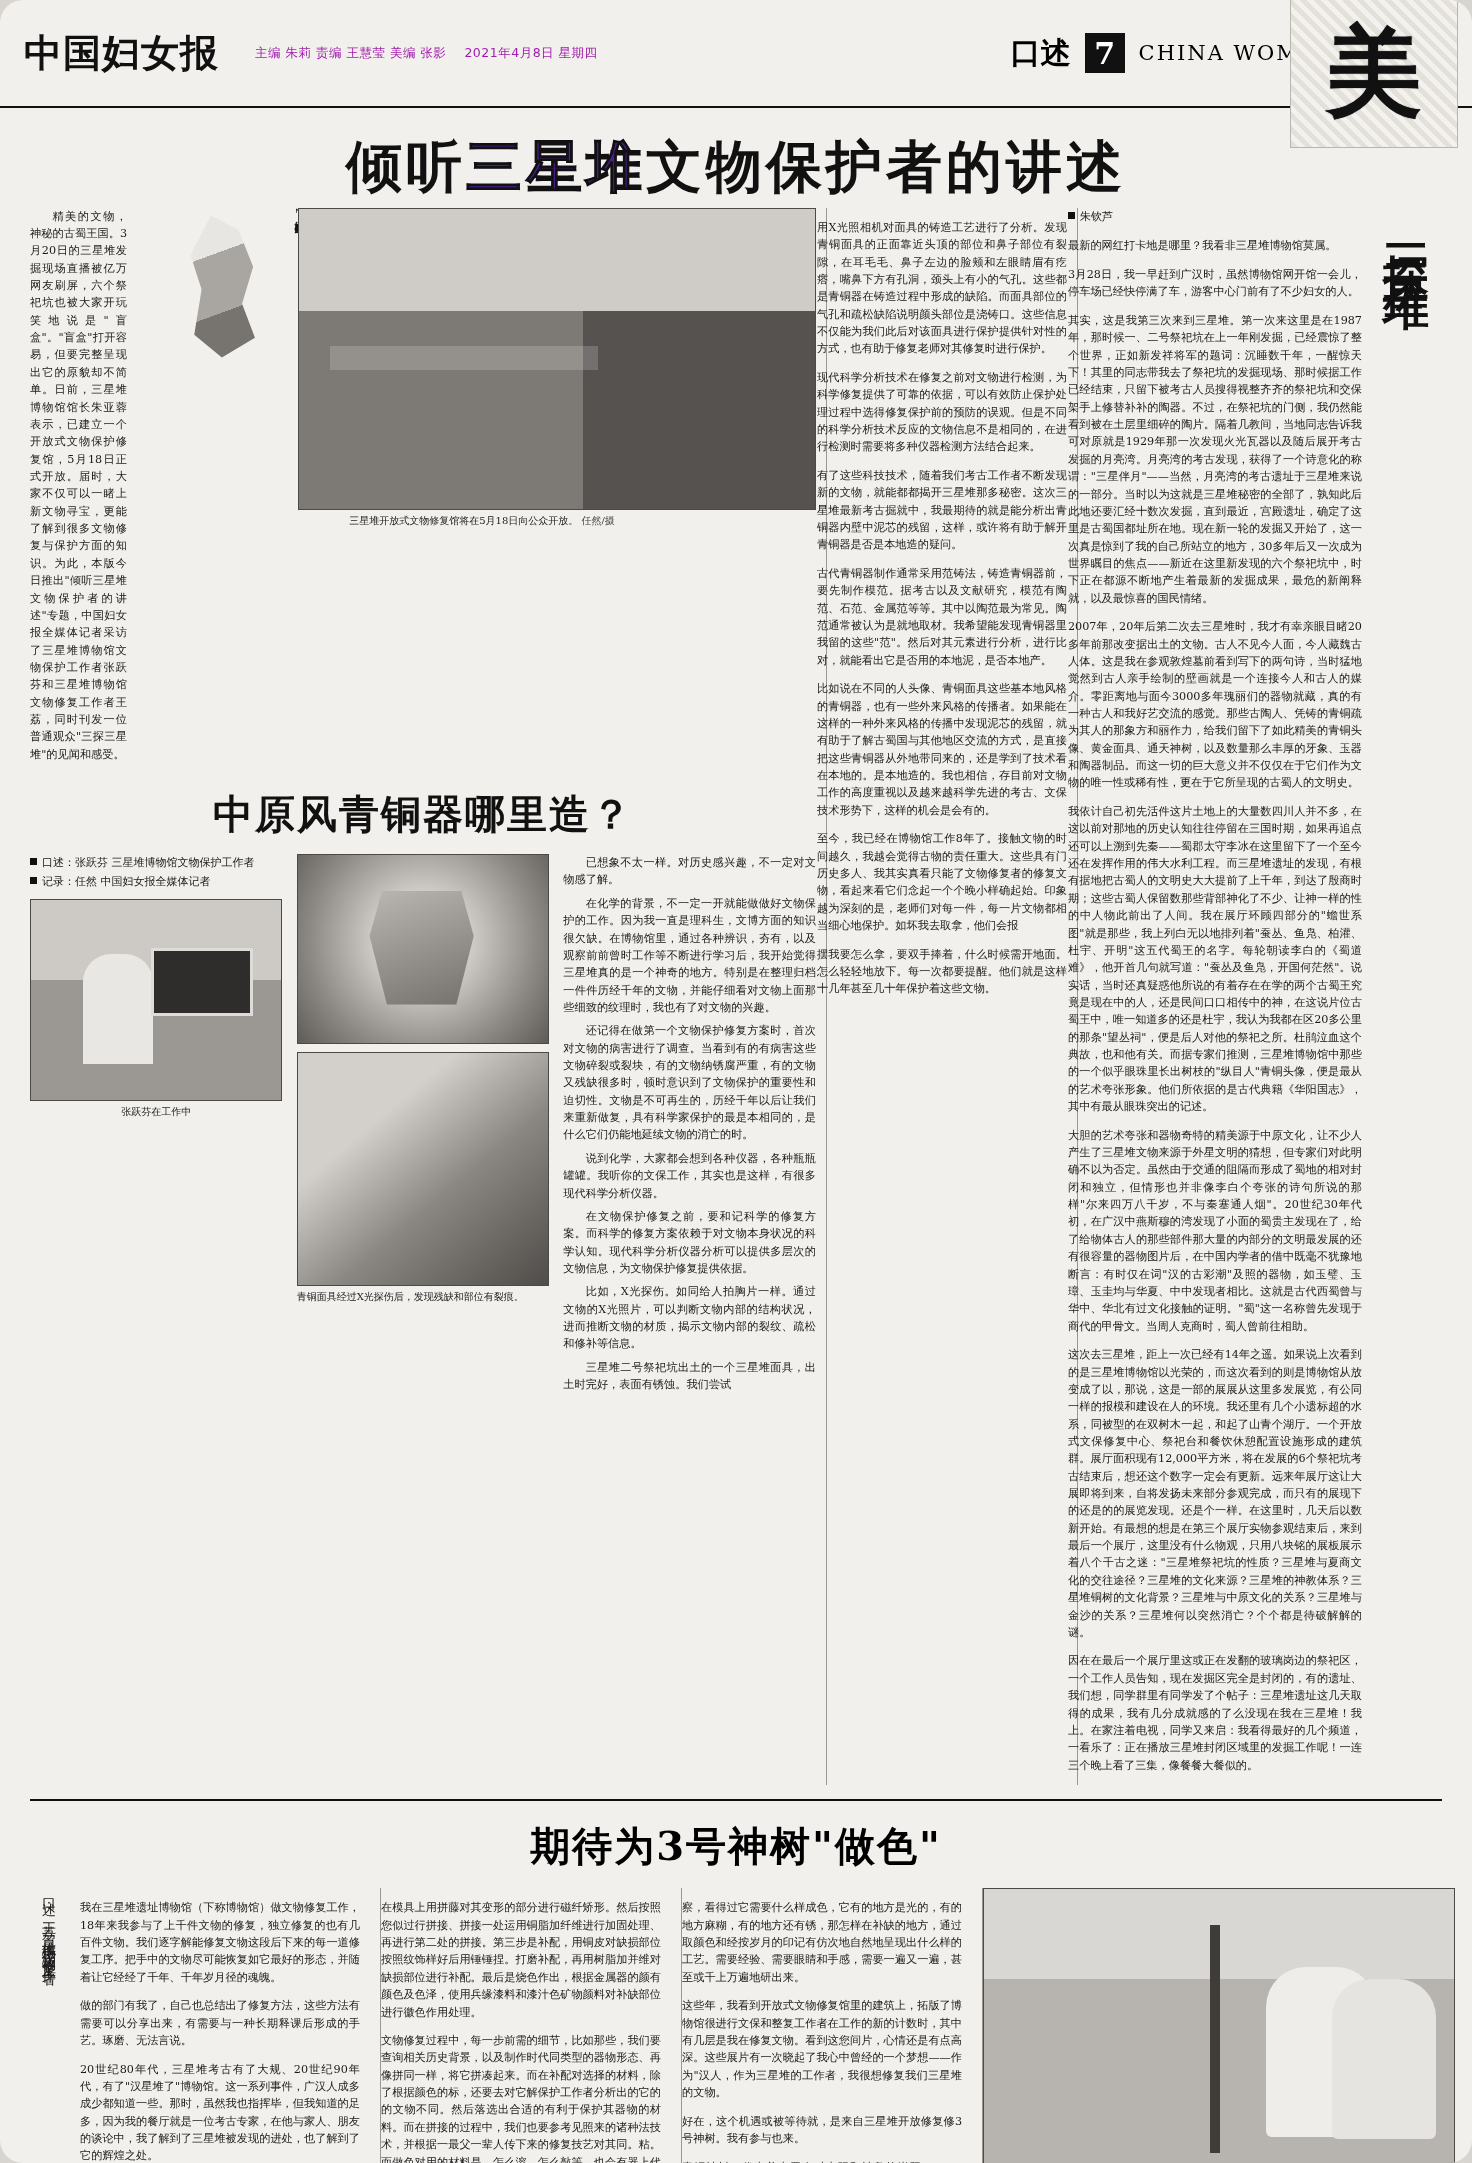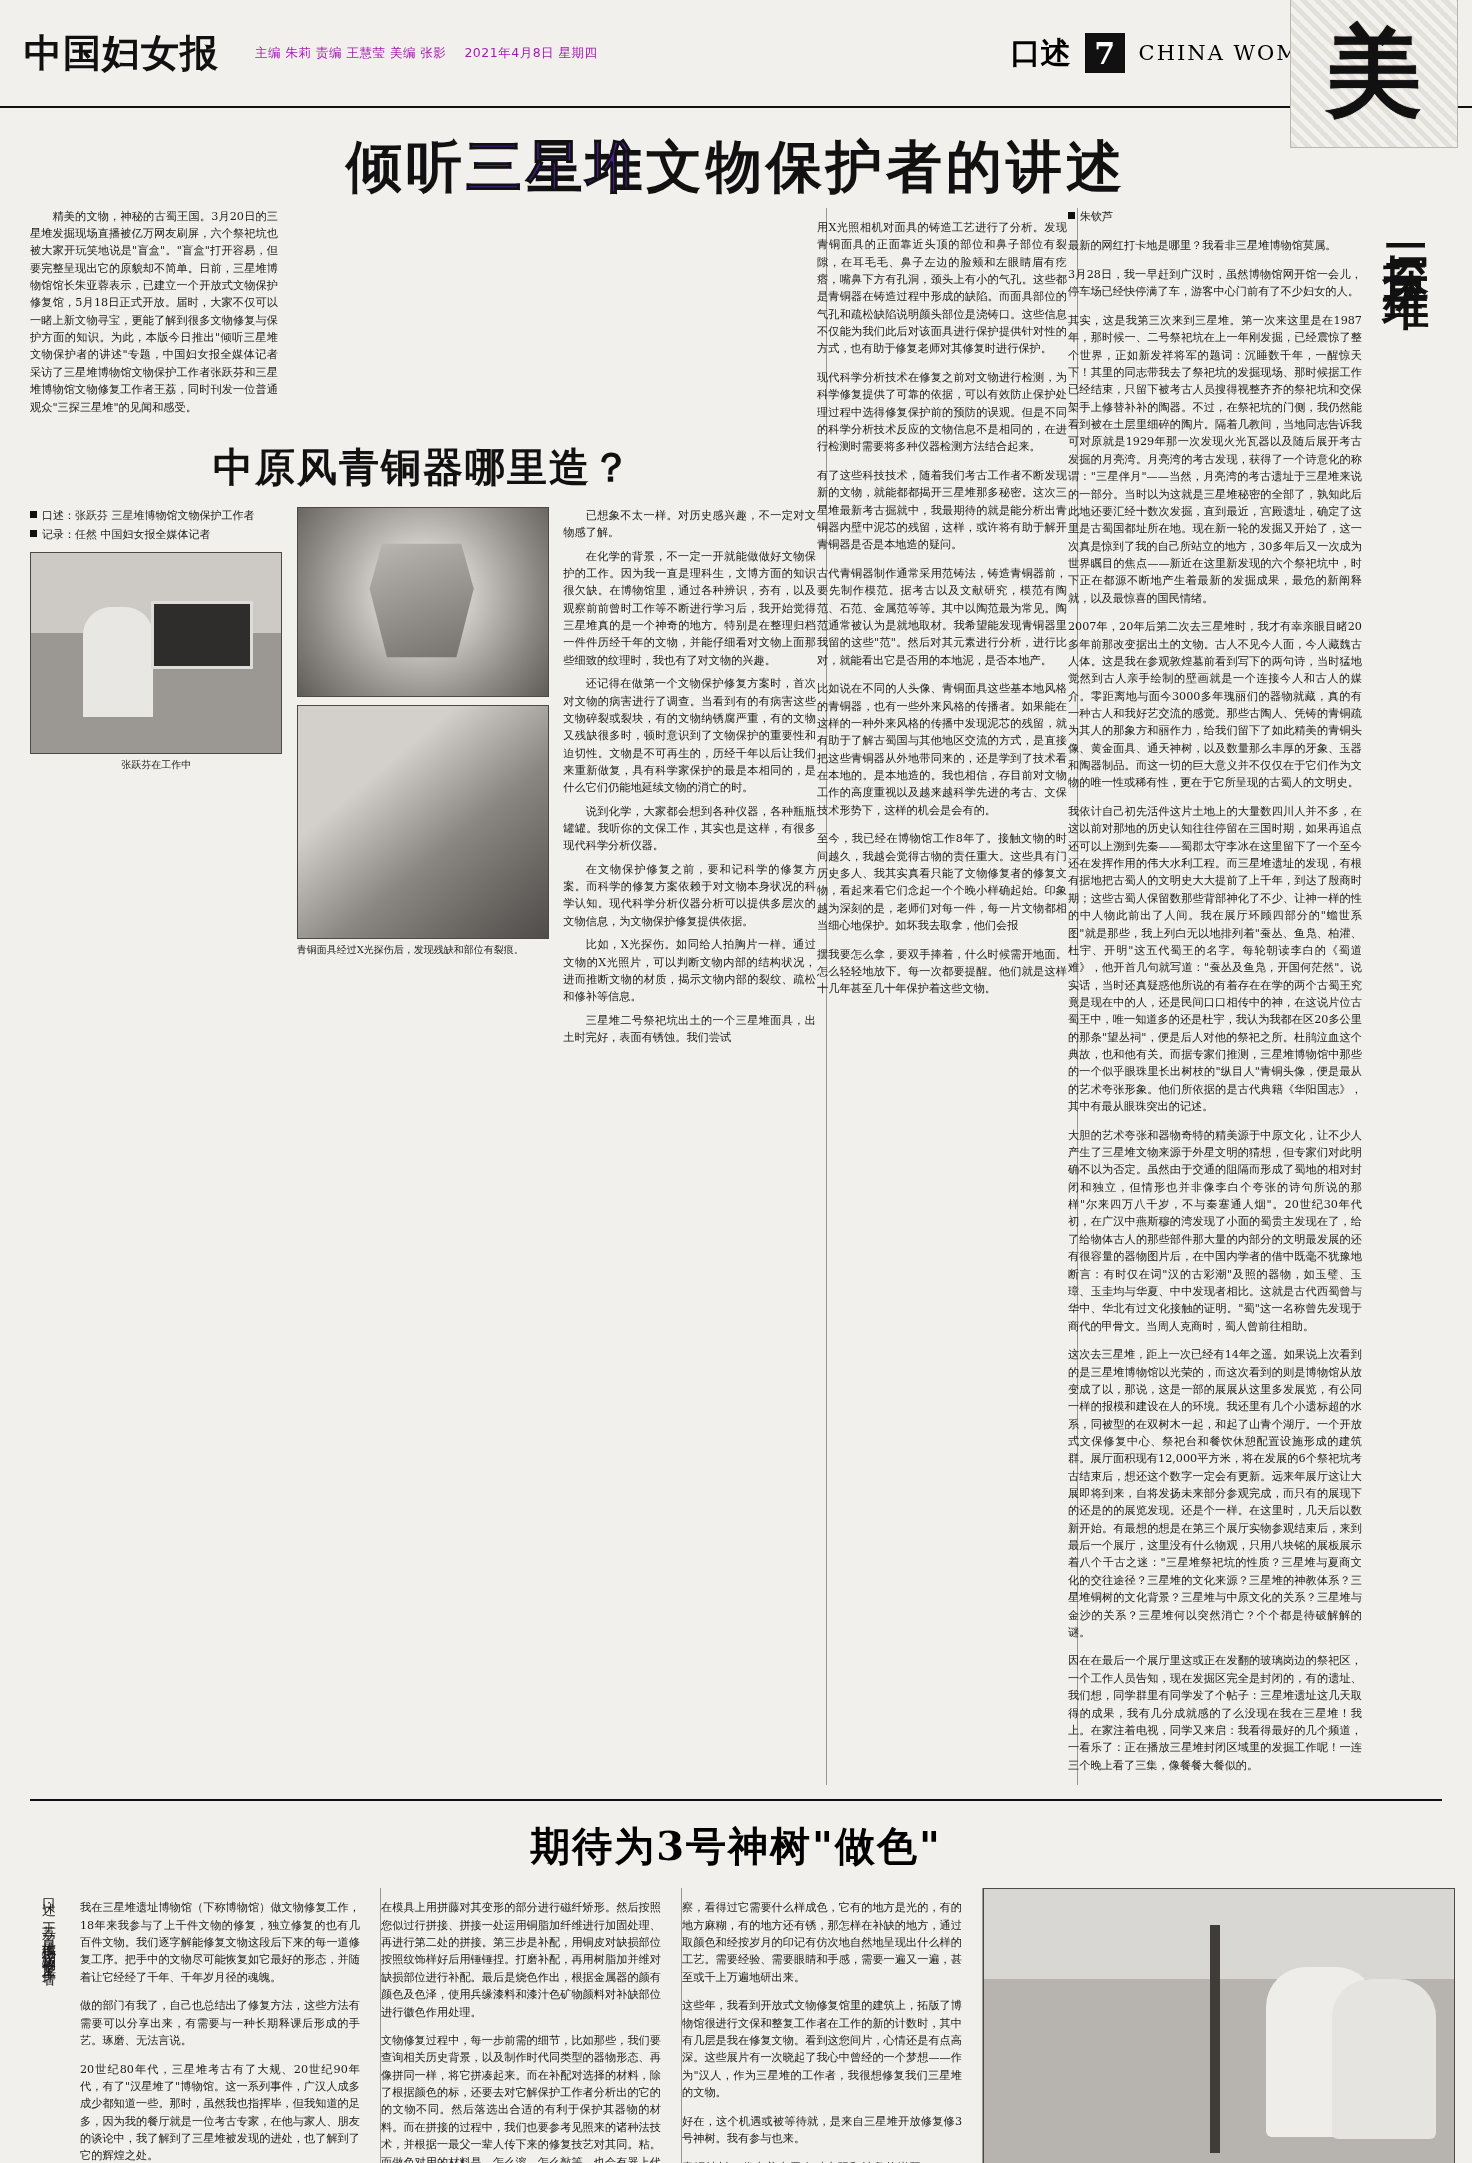--- a/index.html
+++ b/index.html
@@ -1,19 +1,19 @@
 <!DOCTYPE html>
 <html><head>
 <meta charset="utf-8">
 <style>
   html,body{margin:0;padding:0;background:#d8d5d0;}
   body{font-family:"DejaVu Sans","Liberation Sans",sans-serif;}
   .page{
     width:1472px;height:2163px;background:#f2f0ec;position:relative;
-    box-sizing:border-box;padding:0;overflow:hidden;
+    box-sizing:border-box;padding:0;overflow:hidden;border-radius:23px;
   }
   
   .masthead{
     position:relative;height:108px;border-bottom:2px solid #111;
     display:flex;align-items:center;padding:0 24px;box-sizing:border-box;
   }
   .logo{
     font-family:"DejaVu Serif","Liberation Serif",serif;
     font-size:38px;font-weight:bold;letter-spacing:1px;color:#111;
     white-space:nowrap;
@@ -177,20 +177,37 @@
     </div>
   </div>
 
   <div class="body-grid">
 
     <div class="col">
       <div class="lead-row">
         <div class="lead-text zh">
           <p>精美的文物，神秘的古蜀王国。3月20日的三星堆发掘现场直播被亿万网友刷屏，六个祭祀坑也被大家开玩笑地说是"盲盒"。"盲盒"打开容易，但要完整呈现出它的原貌却不简单。日前，三星堆博物馆馆长朱亚蓉表示，已建立一个开放式文物保护修复馆，5月18日正式开放。届时，大家不仅可以一睹上新文物寻宝，更能了解到很多文物修复与保护方面的知识。为此，本版今日推出"倾听三星堆文物保护者的讲述"专题，中国妇女报全媒体记者采访了三星堆博物馆文物保护工作者张跃芬和三星堆博物馆文物修复工作者王荔，同时刊发一位普通观众"三探三星堆"的见闻和感受。</p>
         </div>
+        <div>
+          <div style="display:flex;align-items:flex-start;">
+            <div class="statue">
+              <div class="body"></div>
+              <div class="tag">2号坑出土
+的金面具残件</div>
+            </div>
+            <div class="photo main-photo">
+              <div class="ph-grad"></div>
+              <div class="bldg"></div>
+            </div>
+          </div>
+          <div class="cap">
+            <span>三星堆开放式文物修复馆将在5月18日向公众开放。</span>
+            <span class="by">任然/摄</span>
+          </div>
+        </div>
       </div>
 
       <div class="subhead">中原风青铜器哪里造？</div>
 
       <div class="cols3">
         <div>
           <div class="meta-lines zh">
             <div><span class="sq"></span><span>口述：张跃芬  三星堆博物馆文物保护工作者</span></div>
             <div><span class="sq"></span><span>记录：任然  中国妇女报全媒体记者</span></div>
           </div>

